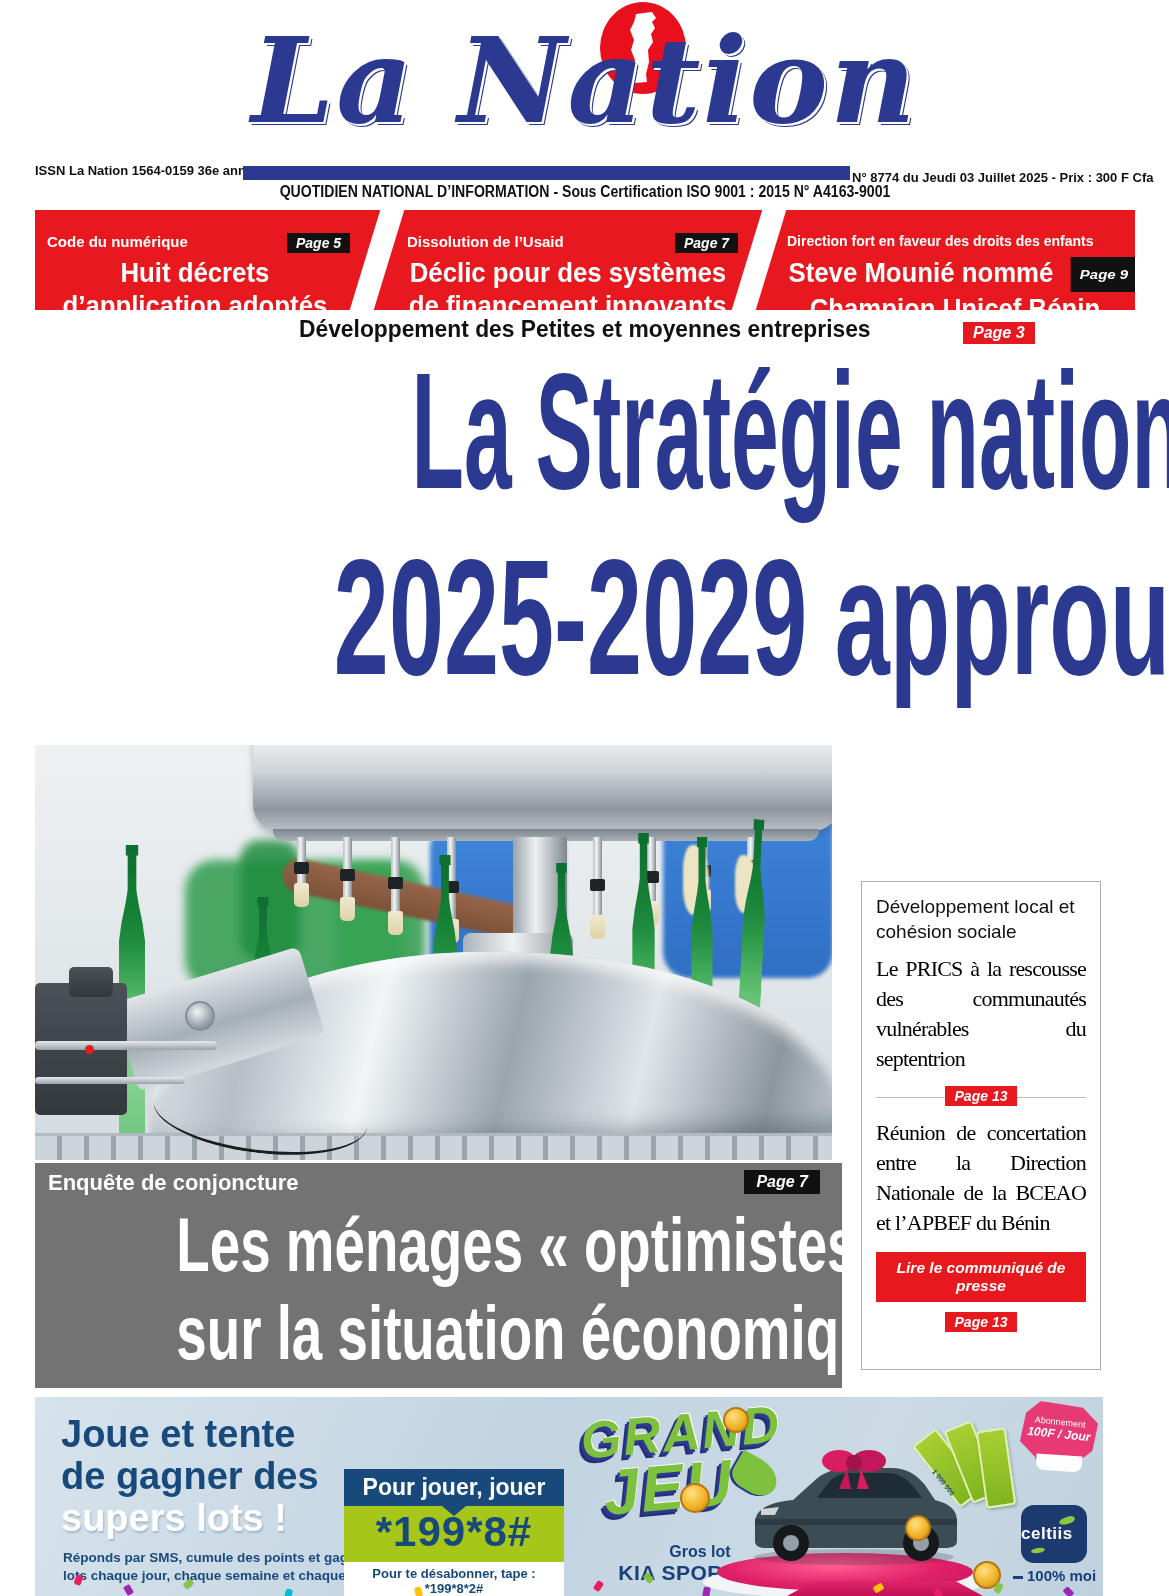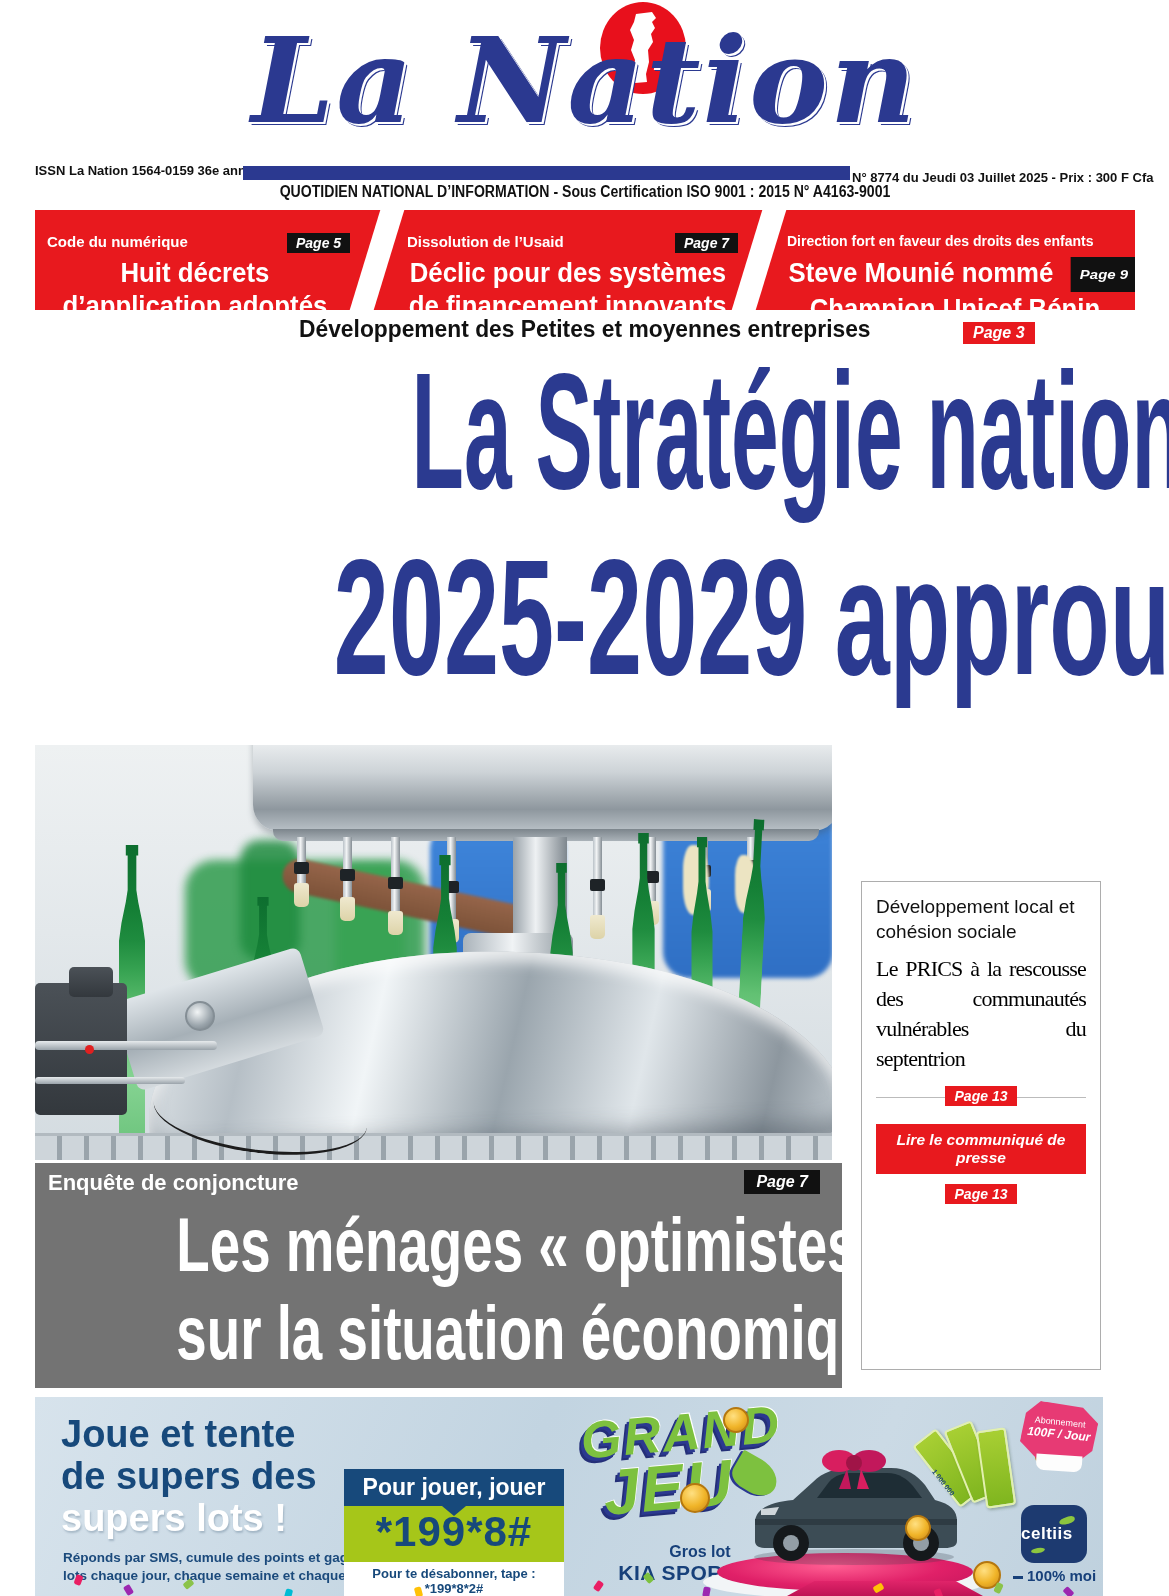--- a/index.html
+++ b/index.html
@@ -243,39 +243,40 @@
     <div class="ph" style="left:50px;top:300px;width:9px;height:9px;background:#e02020;border-radius:50%;"></div>
     <div class="ph cable" style="left:118px;top:330px;width:215px;height:75px;transform:rotate(7deg);"></div>
   </div>
 
   <div class="abs sidebar">
     <div class="sb-kick">Développement local et cohésion sociale</div>
     <div class="sb-head">Le PRICS à la rescousse des communautés vulnérables du septentrion</div>
     <div class="sb-divider">
       <span class="badge-red">Page 13</span>
     </div>
+    <div class="sb-head" style="margin-top:2px;">Réunion de concertation entre la Direction Nationale de la BCEAO et l’APBEF du Bénin</div>
     <div class="sb-banner">Lire le communiqué de presse</div>
     <div class="sb-page2">
       <span class="badge-red" style="font-size:14px;">Page 13</span>
     </div>
   </div>
 
   <div class="abs conj">
     <div class="conj-kick">Enquête de conjoncture</div>
     <div class="conj-badge">Page 7</div>
     <div class="conj-h">
       <div class="conj-line"><span class="cond" style="--sx:.72">Les ménages « optimistes »</span></div>
       <div class="conj-line"><span class="cond" style="--sx:.72">sur la situation économique</span></div>
     </div>
   </div>
 
   <div class="abs ad">
     <div class="ad-h">
       <span>Joue et tente</span><br>
-      <span>de supers des</span><br>
+      <span>de gagner des</span><br>
       <span class="white">supers lots !</span>
     </div>
     <div class="ad-sms">
       <span>Réponds par SMS, cumule des points et gagne des</span><br>
       <span>lots chaque jour, chaque semaine et chaque mois.</span>
     </div>
 
     <div class="ussd">
       <div class="ussd-head">Pour jouer, jouer</div>
       <div class="ussd-point"></div>

